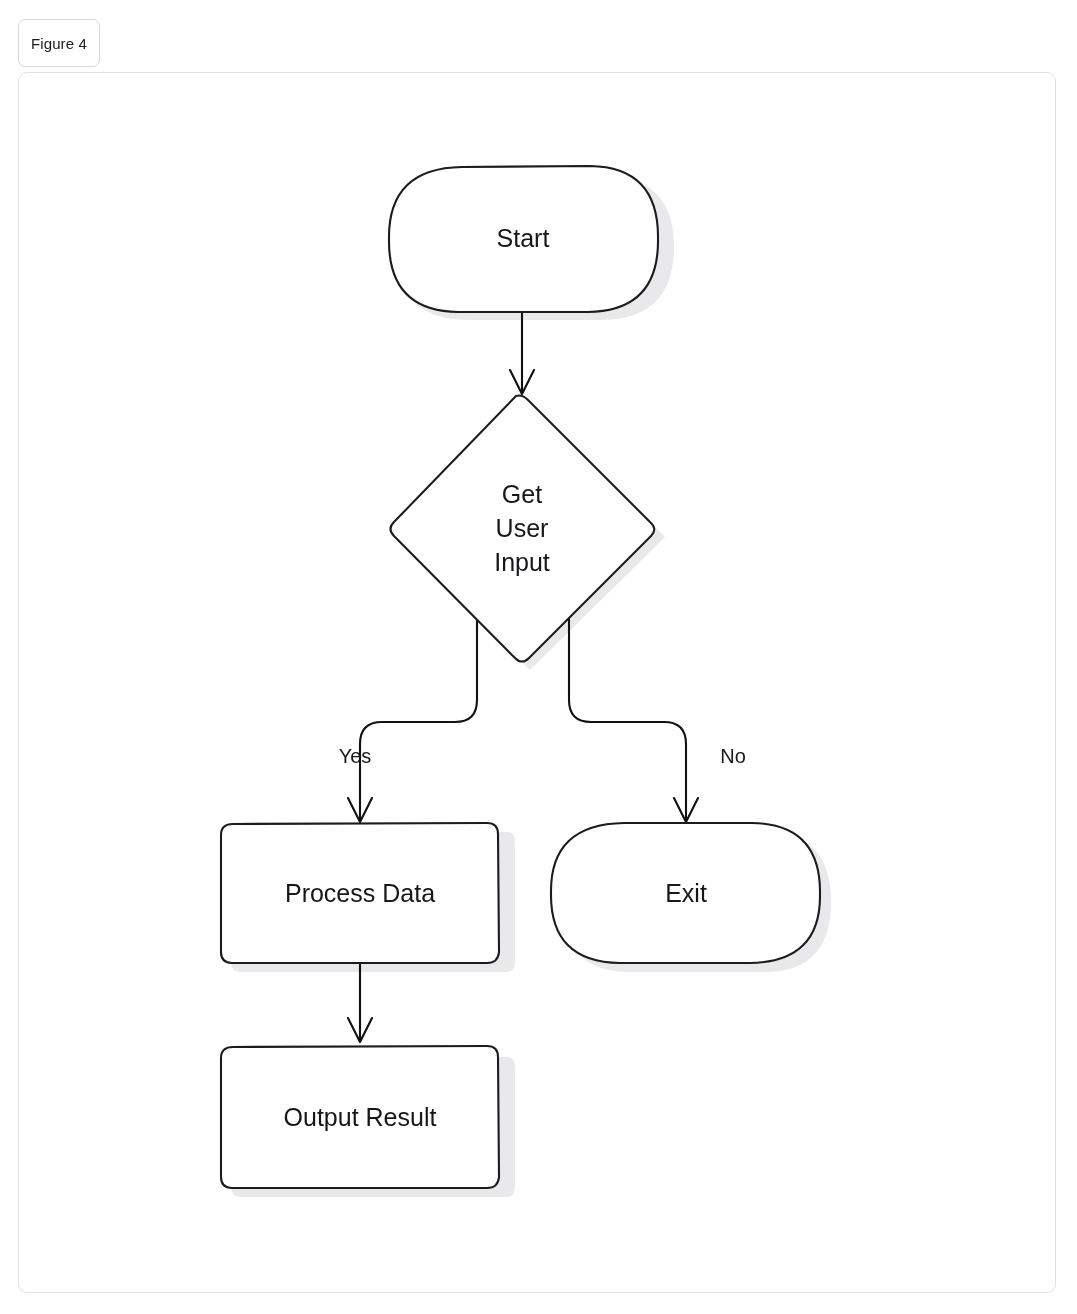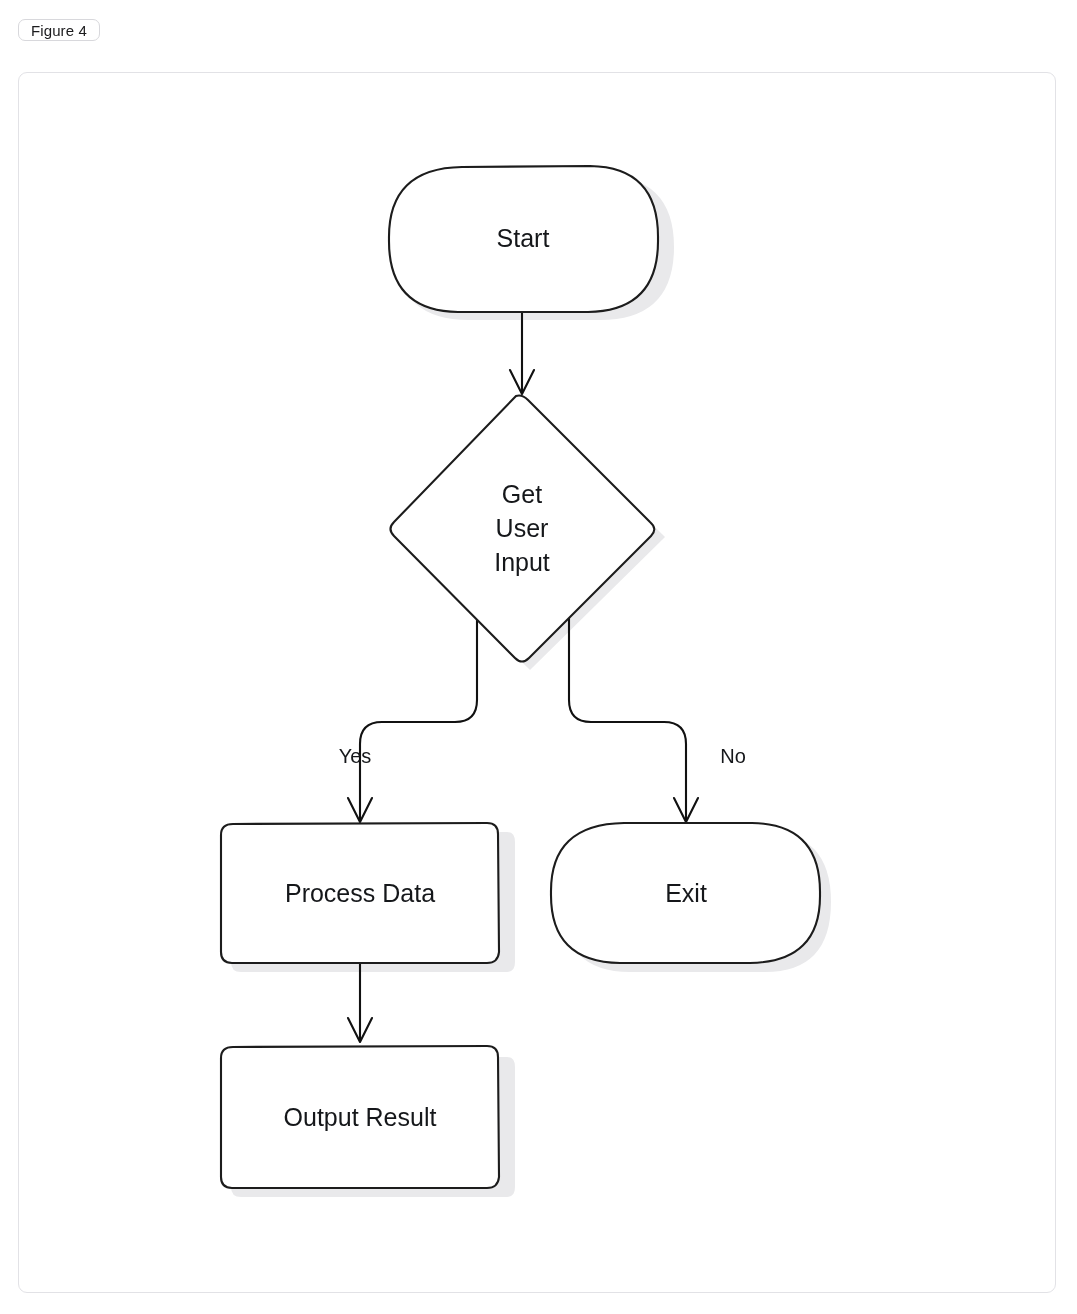--- a/index.html
+++ b/index.html
@@ -13,21 +13,21 @@
     font-family: "Liberation Sans", sans-serif;
     position: relative;
     overflow: hidden;
   }
 
   
   #figure-badge {
     position: absolute;
     left: 18px;
     top: 19px;
-    height: 22px;
+    height: 48px;
     box-sizing: border-box;
     padding: 0 12px;
     display: flex;
     align-items: center;
     border: 1px solid #d8d8dc;
     border-radius: 7px;
     background: #ffffff;
     font-size: 15px;
     color: #1b1b1d;
     line-height: 1;

